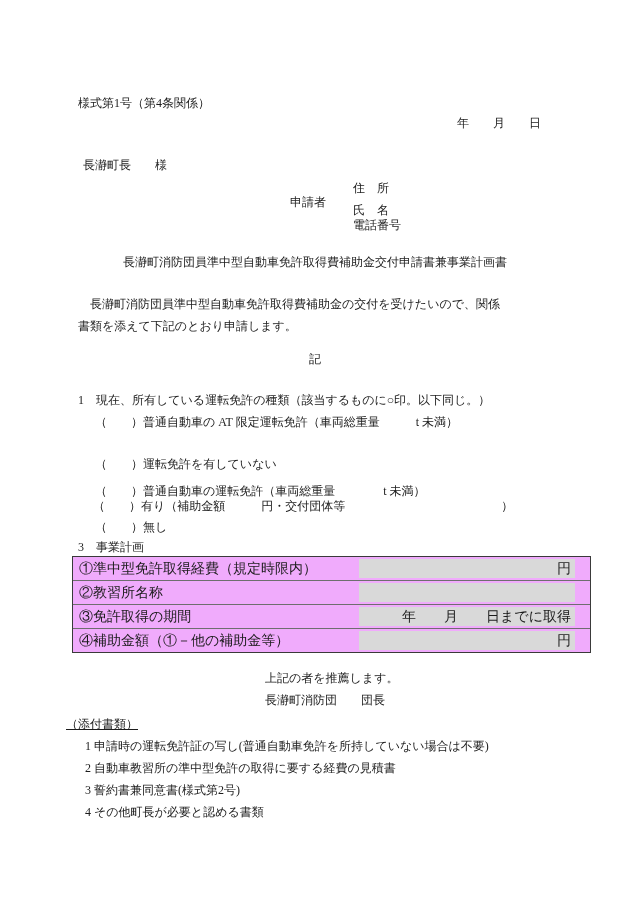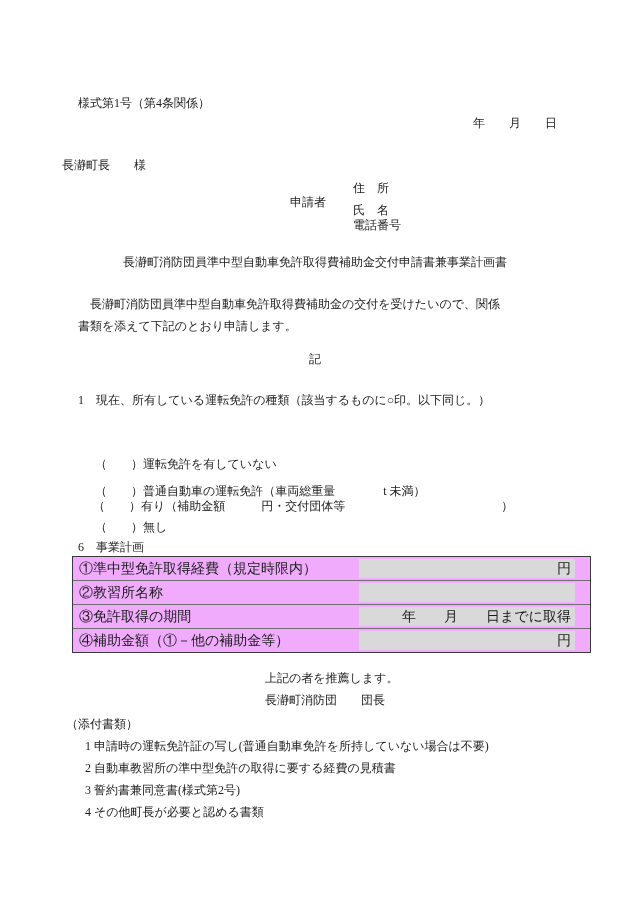--- a/index.html
+++ b/index.html
@@ -15,22 +15,22 @@
   .line{
     position:absolute;
     font-size:12px;
     line-height:15px;
     white-space:pre;
     letter-spacing:0;
   }
   .centered{left:0;width:630px;text-align:center;}
 
   .l-form-number{left:78px;top:96px;}
-  .l-date{left:457px;top:116px;margin-left:16px;}
-  .l-addressee{left:62px;top:158px;font-family:Liberation Serif, serif;}
+  .l-date{left:457px;top:116px;}
+  .l-addressee{left:83px;top:158px;font-family:Liberation Serif, serif;}
   .l-applicant{left:290px;top:195px;}
   .l-address{left:353px;top:181px;}
   .l-name{left:353px;top:203px;}
   .l-phone{left:353px;top:218px;}
   .l-title{top:255px;}
   .l-para1{left:78px;top:297px;}
   .l-para2{left:78px;top:319px;}
   .l-ki{top:352px;}
   .l-s1{left:78px;top:393px;}
   .l-s1o1{left:95px;top:415px;}
@@ -68,21 +68,21 @@
     background:#d9d9d9;
     font-size:14px;
     line-height:19px;
     text-align:right;
     padding-right:4px;
     white-space:pre;
   }
 
   .l-rec1{left:265px;top:671px;}
   .l-rec2{left:265px;top:693px;text-align:center;}
-  .l-att0{left:66px;top:717px;}
+  .l-att0{left:66px;top:717px;text-decoration:underline;}
   .l-att1{left:85px;top:739px;}
   .l-att2{left:85px;top:761px;}
   .l-att3{left:85px;top:783px;}
   .l-att4{left:85px;top:805px;}
 </style>
 </head>
 <body>
 
 <div class="page">
 
@@ -96,27 +96,28 @@
   <div class="line l-phone">電話番号</div>
 
   <div class="line centered l-title">長瀞町消防団員準中型自動車免許取得費補助金交付申請書兼事業計画書</div>
 
   <div class="line l-para1">　長瀞町消防団員準中型自動車免許取得費補助金の交付を受けたいので、関係</div>
   <div class="line l-para2">書類を添えて下記のとおり申請します。</div>
 
   <div class="line centered l-ki">記</div>
 
   <div class="line l-s1">1　現在、所有している運転免許の種類（該当するものに○印。以下同じ。）</div>
+  <div class="line l-s1o1">（　　）普通自動車の AT 限定運転免許（車両総重量　　　t 未満）</div>
   <div class="line l-s1o2">（　　）普通自動車の運転免許（車両総重量　　　　t 未満）</div>
   <div class="line l-s1o3">（　　）運転免許を有していない</div>
 
   <div class="line l-s2o1">（　　）有り（補助金額　　　円・交付団体等　　　　　　　　　　　　　）</div>
   <div class="line l-s2o2">（　　）無し</div>
 
-  <div class="line l-s3">6　事業計画</div>
+  <div class="line l-s3">3　事業計画</div>
 
   <div class="biz-table">
     <div class="trow">
       <span class="tlabel">①準中型免許取得経費（規定時限内）</span>
       <div class="tfield">円</div>
     </div>
     <div class="trow">
       <span class="tlabel">②教習所名称</span>
       <div class="tfield"></div>
     </div>

